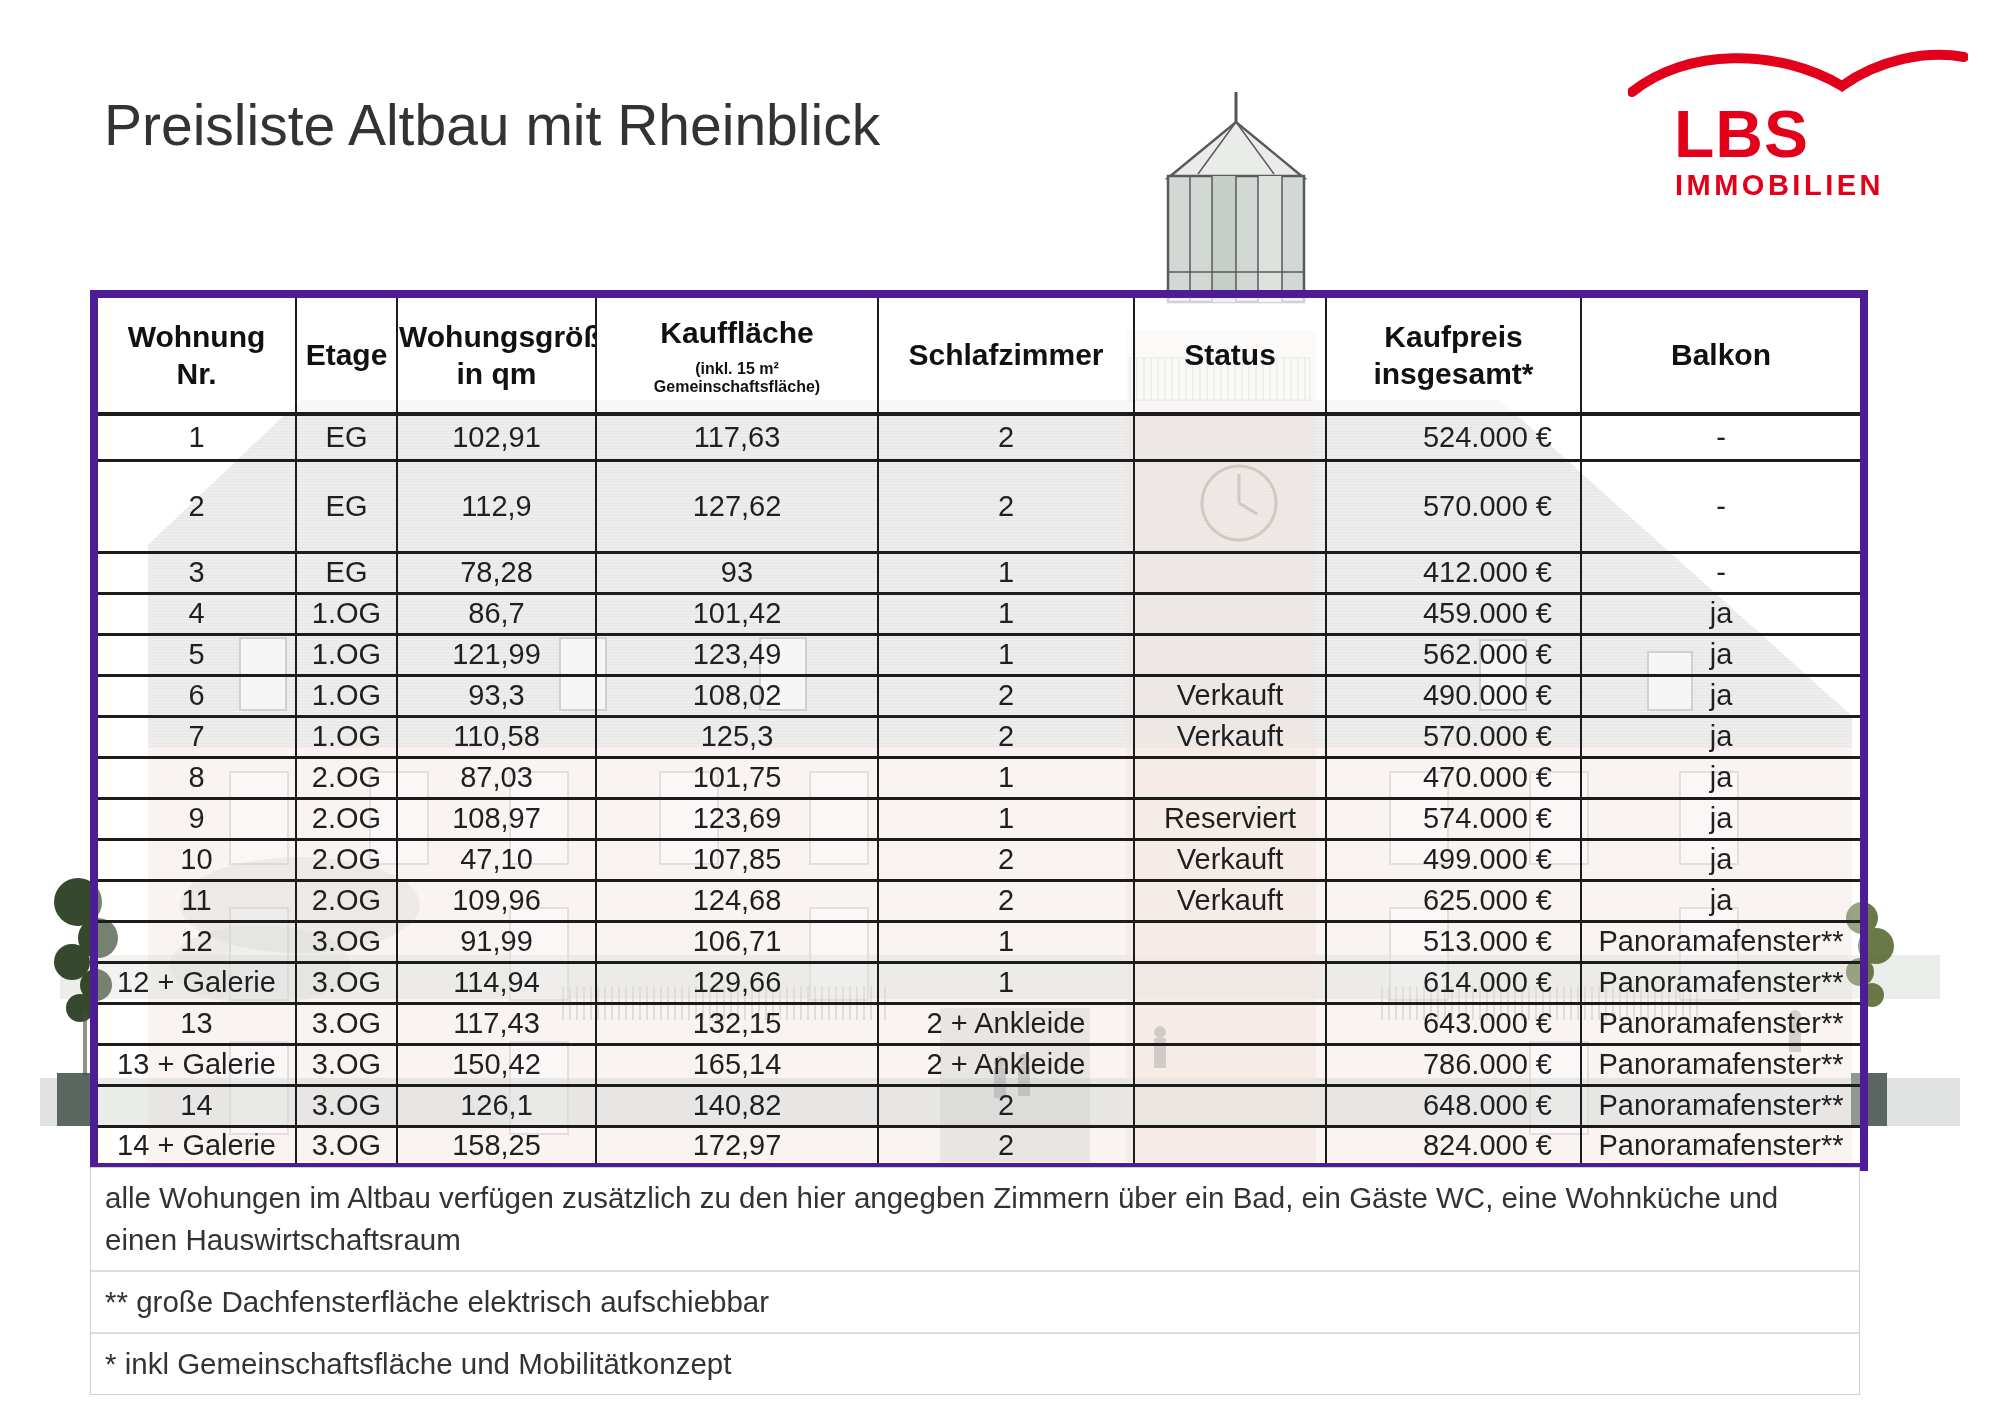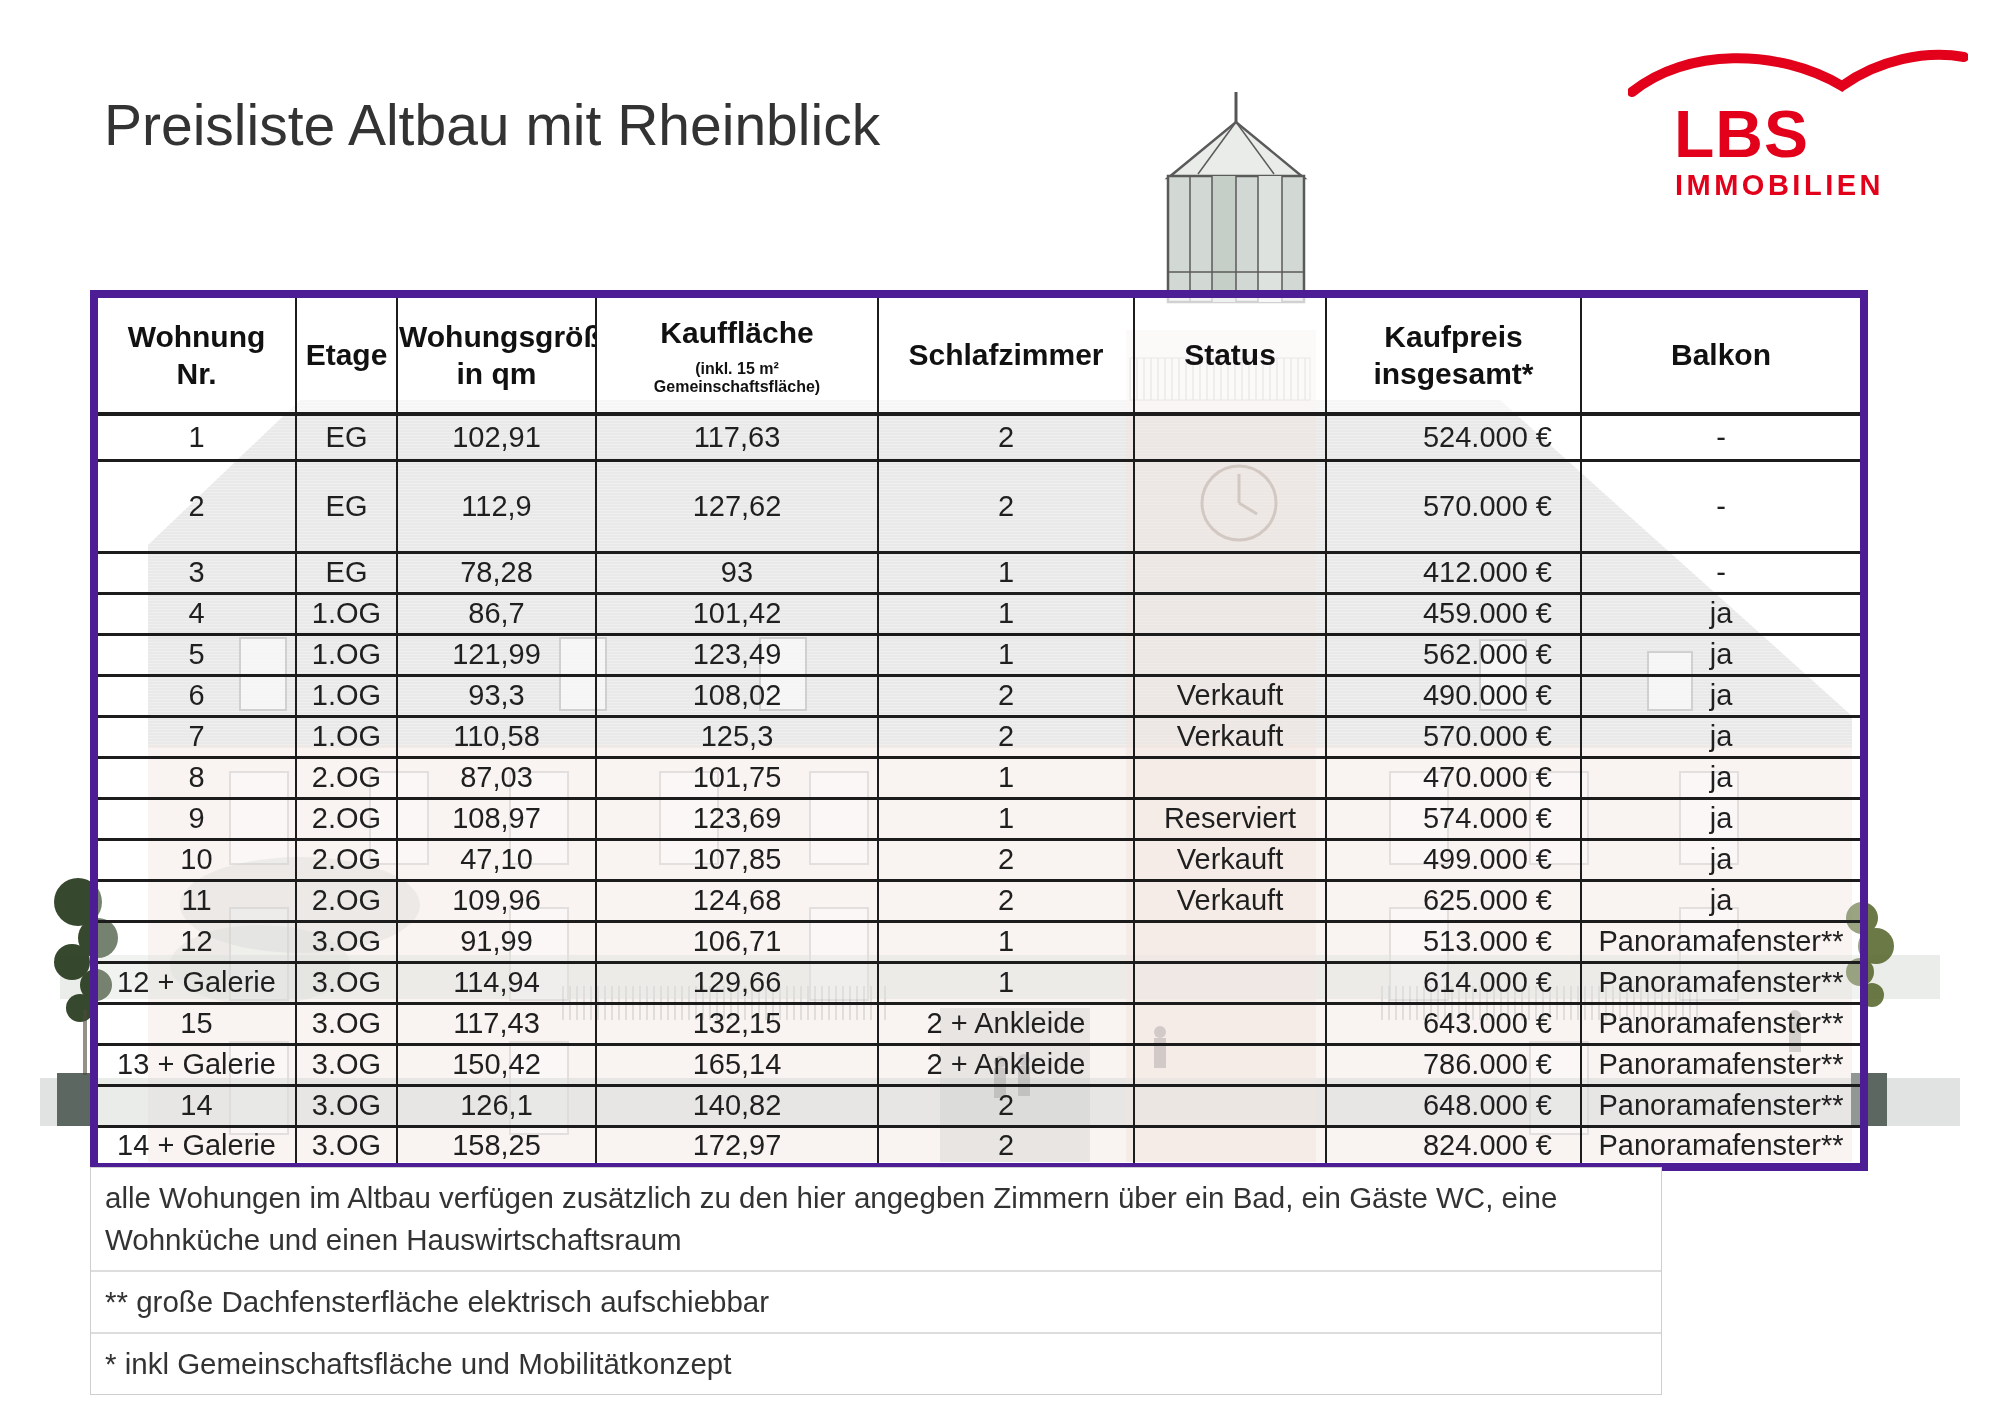--- a/index.html
+++ b/index.html
@@ -43,21 +43,21 @@
   .th-sub{font-size:16px;font-weight:bold;white-space:pre-line;line-height:1.12;margin-top:9px;}
   .price-table tbody td{
     font-size:29px;color:#1f1f1f;background:rgba(255,255,255,0.32);
   }
   .price-table tbody tr{height:41px;}
   .price-table tbody tr.first{height:46px;}
   .price-table tbody tr.tall{height:92px;}
   .price-table td.price{text-align:right;padding-right:28px;}
   
   .footer{
-    position:absolute;left:90px;top:1167px;width:1572px;z-index:1;
+    position:absolute;left:90px;top:1167px;width:1770px;z-index:1;
     background:#ffffff;border:1px solid #cfcfcf;box-sizing:border-box;
   }
   .note{
     padding:9px 14px;font-size:29.5px;color:#333;line-height:1.42;
     border-top:2px solid #dddddd;
   }
   .note:first-child{border-top:none;}
 </style>
 </head>
 <body>
@@ -345,21 +345,21 @@
         <td>12 + Galerie</td>
         <td>3.OG</td>
         <td>114,94</td>
         <td>129,66</td>
         <td>1</td>
         <td></td>
         <td class="price">614.000 €</td>
         <td>Panoramafenster**</td>
       </tr>
       <tr>
-        <td>15</td>
+        <td>13</td>
         <td>3.OG</td>
         <td>117,43</td>
         <td>132,15</td>
         <td>2 + Ankleide</td>
         <td></td>
         <td class="price">643.000 €</td>
         <td>Panoramafenster**</td>
       </tr>
       <tr>
         <td>13 + Galerie</td>

